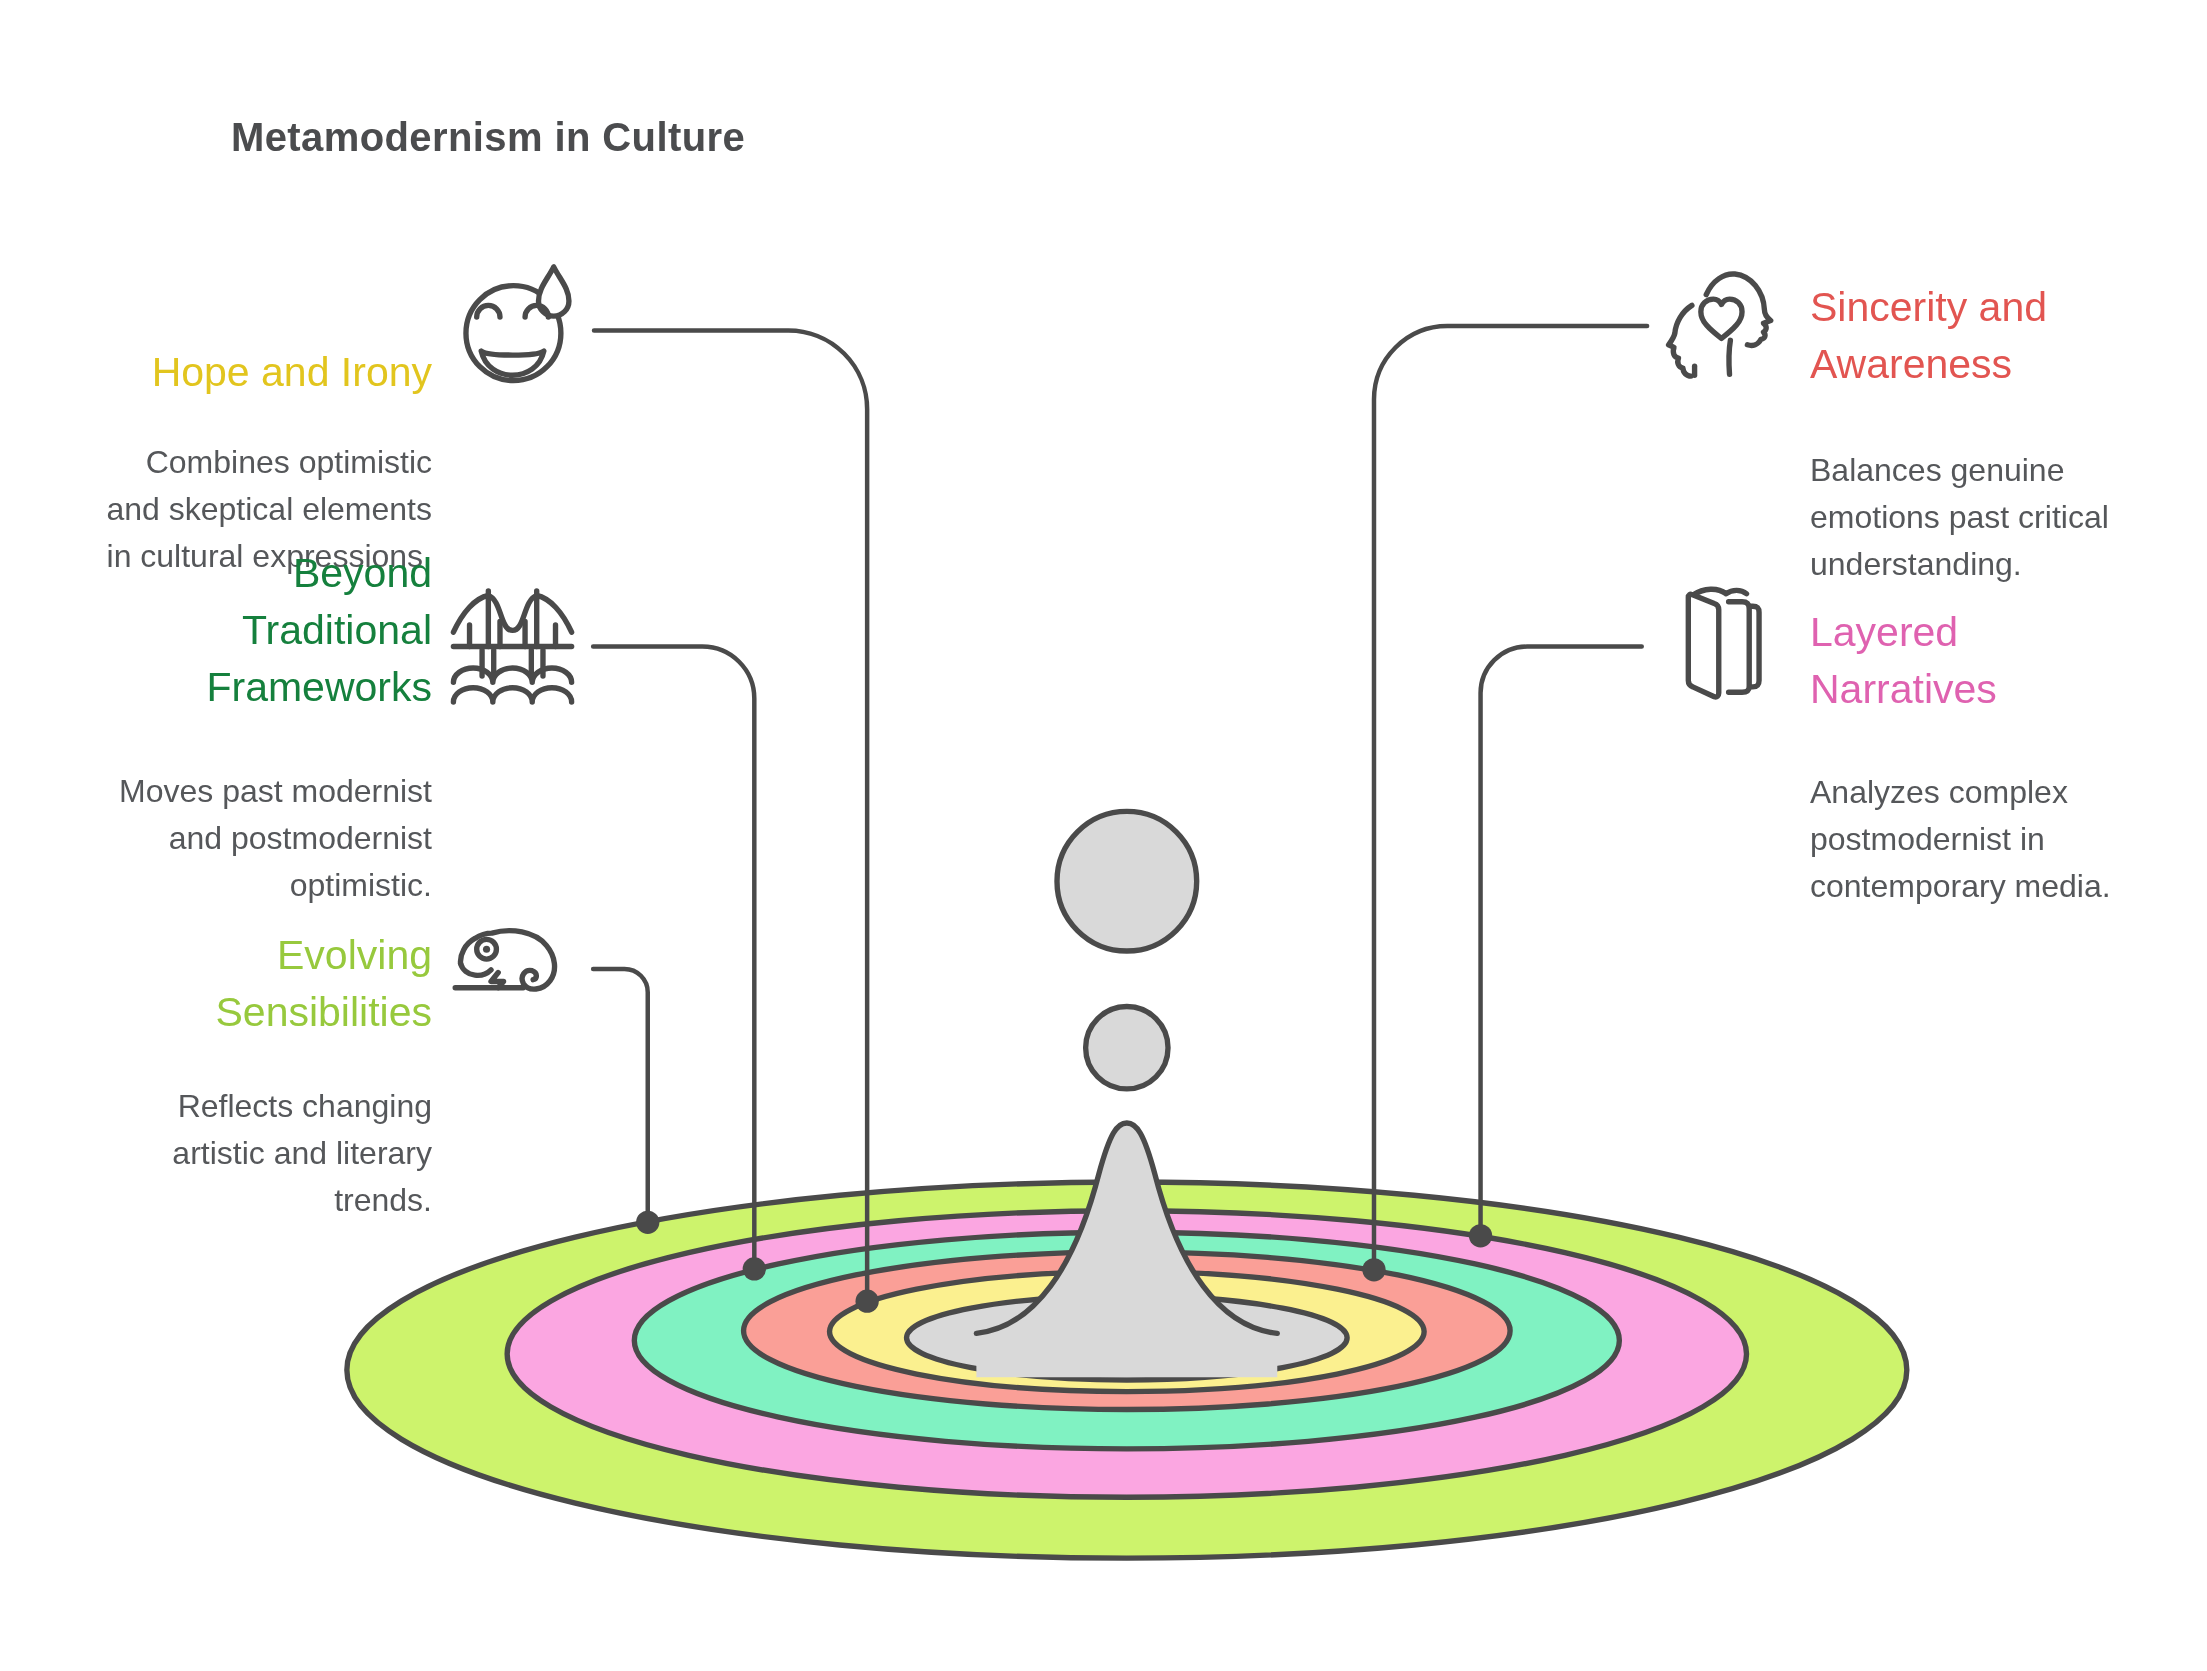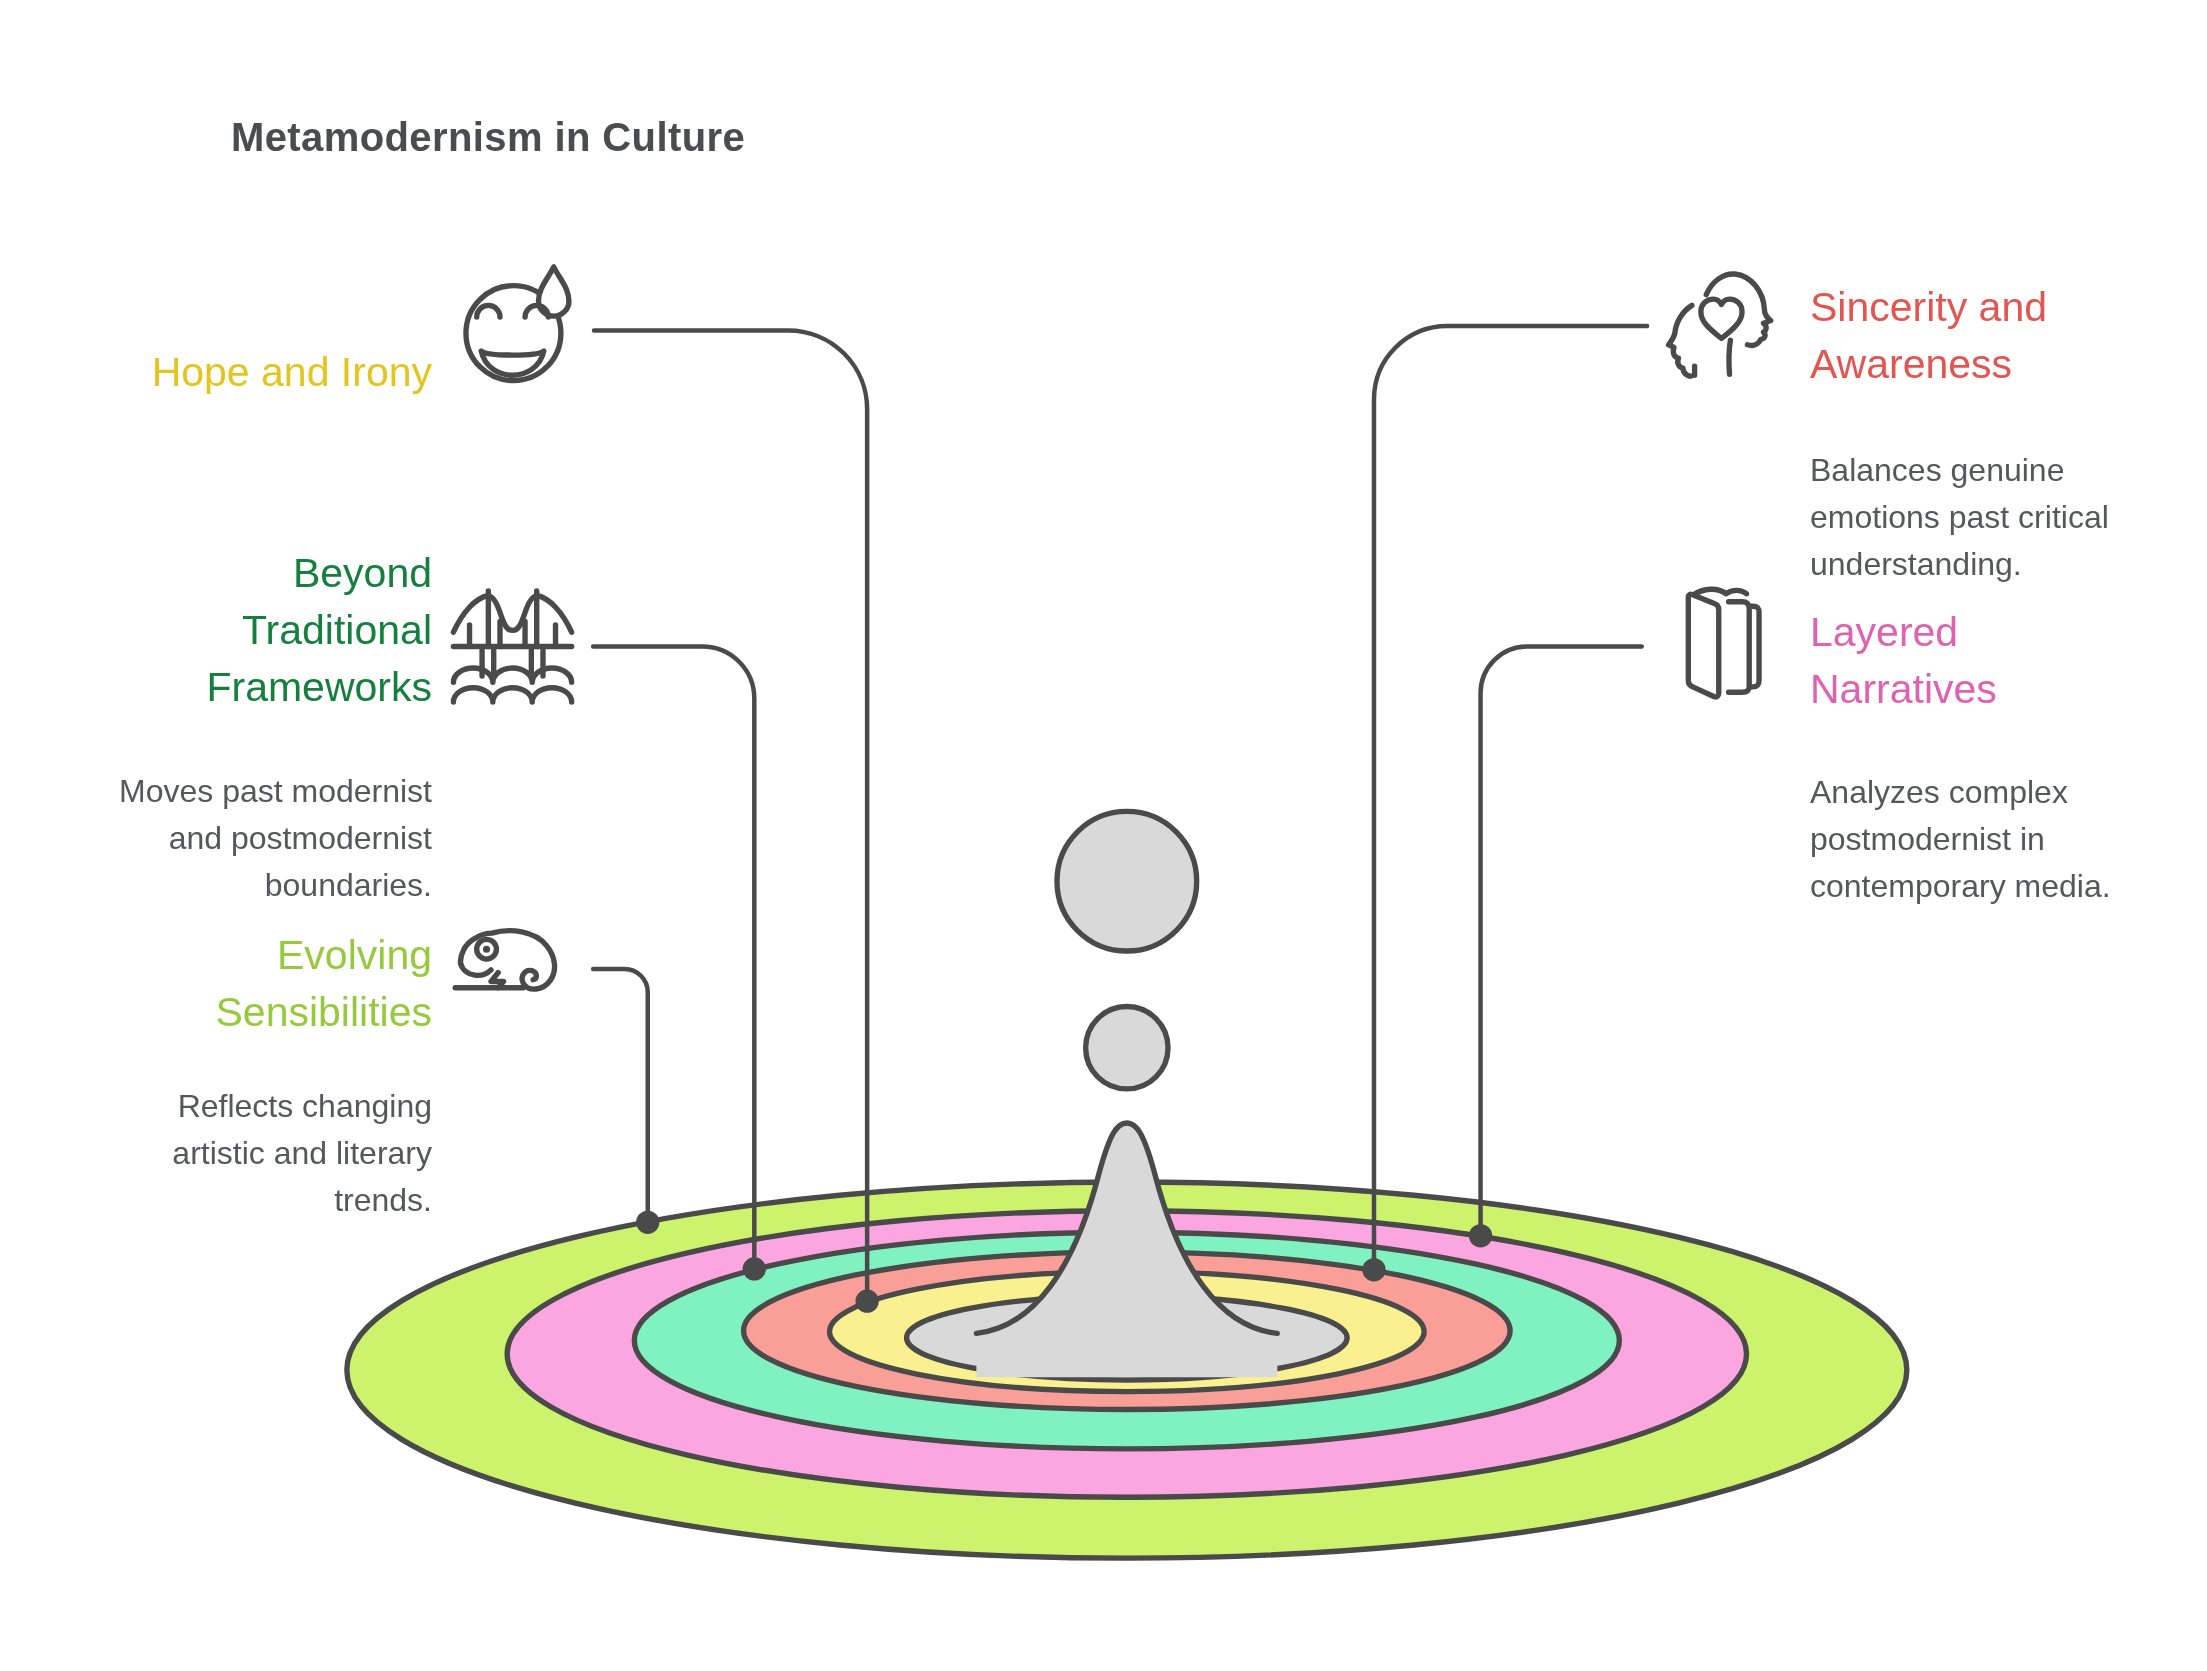--- a/index.html
+++ b/index.html
@@ -136,30 +136,35 @@
       <path class="icoW" d="M1889,664 C1887,663 1885,664 1885,667 L1885,760 C1885,763 1887,766 1890,767 L1914,778 C1917,779 1919,777 1919,774 L1919,681 C1919,678 1917,675 1914,674 Z"></path>
     </g>
 
   </svg>
 
   <div class="title">Metamodernism in Culture</div>
 
   <div class="txtblock alignR" id="hope-heading" style="color: rgb(226, 197, 30);">
     <div class="hl">Hope and Irony</div>
   </div>
+  <div class="txtblock alignR" id="hope-body">
+    <div class="bl">Combines optimistic</div>
+    <div class="bl">and skeptical elements</div>
+    <div class="bl">in cultural expressions.</div>
+  </div>
 
   <div class="txtblock alignR" id="beyond-heading" style="color: #15803d;">
     <div class="hl">Beyond</div>
     <div class="hl">Traditional</div>
     <div class="hl">Frameworks</div>
   </div>
   <div class="txtblock alignR" id="beyond-body">
     <div class="bl">Moves past modernist</div>
     <div class="bl">and postmodernist</div>
-    <div class="bl">boundaries.</div>
+    <div class="bl">optimistic.</div>
   </div>
 
   <div class="txtblock alignR" id="evolving-heading" style="color: rgb(151, 201, 61);">
     <div class="hl">Evolving</div>
     <div class="hl">Sensibilities</div>
   </div>
   <div class="txtblock alignR" id="evolving-body">
     <div class="bl">Reflects changing</div>
     <div class="bl">artistic and literary</div>
     <div class="bl">trends.</div>

